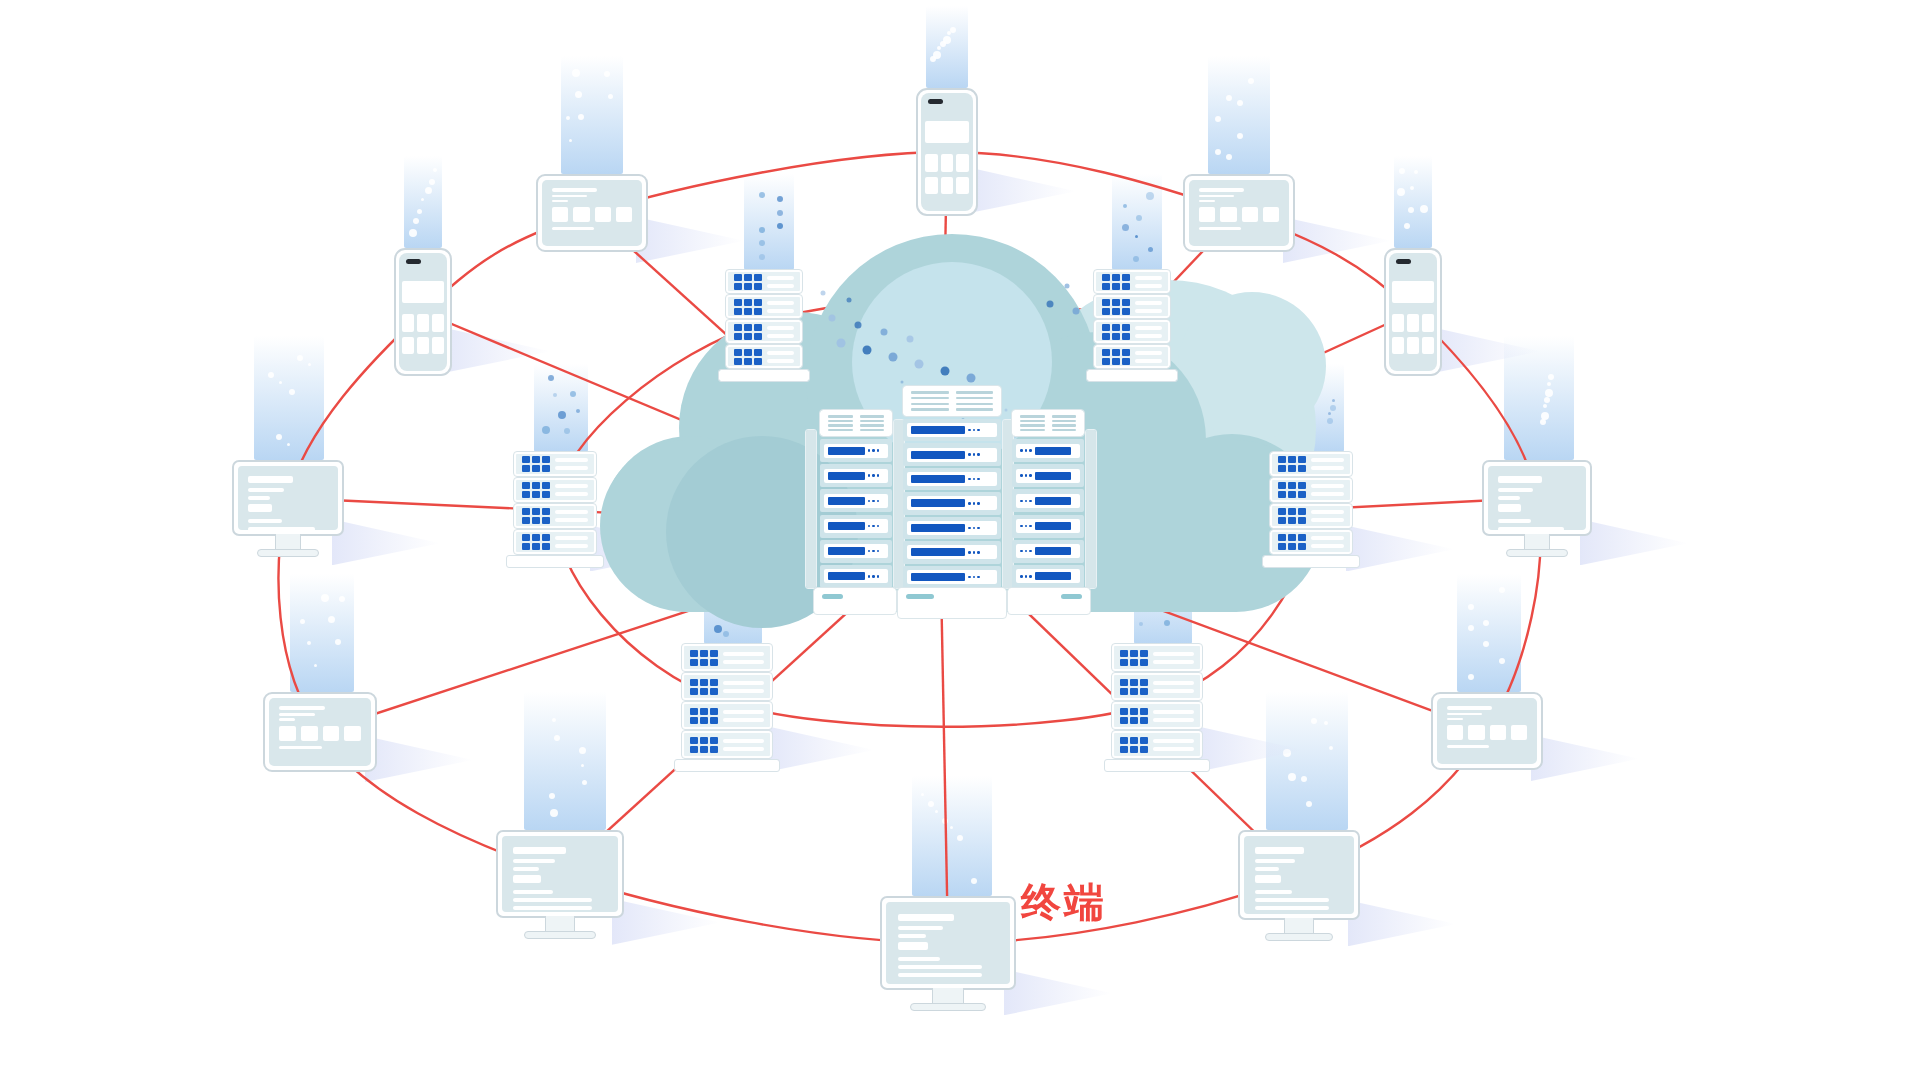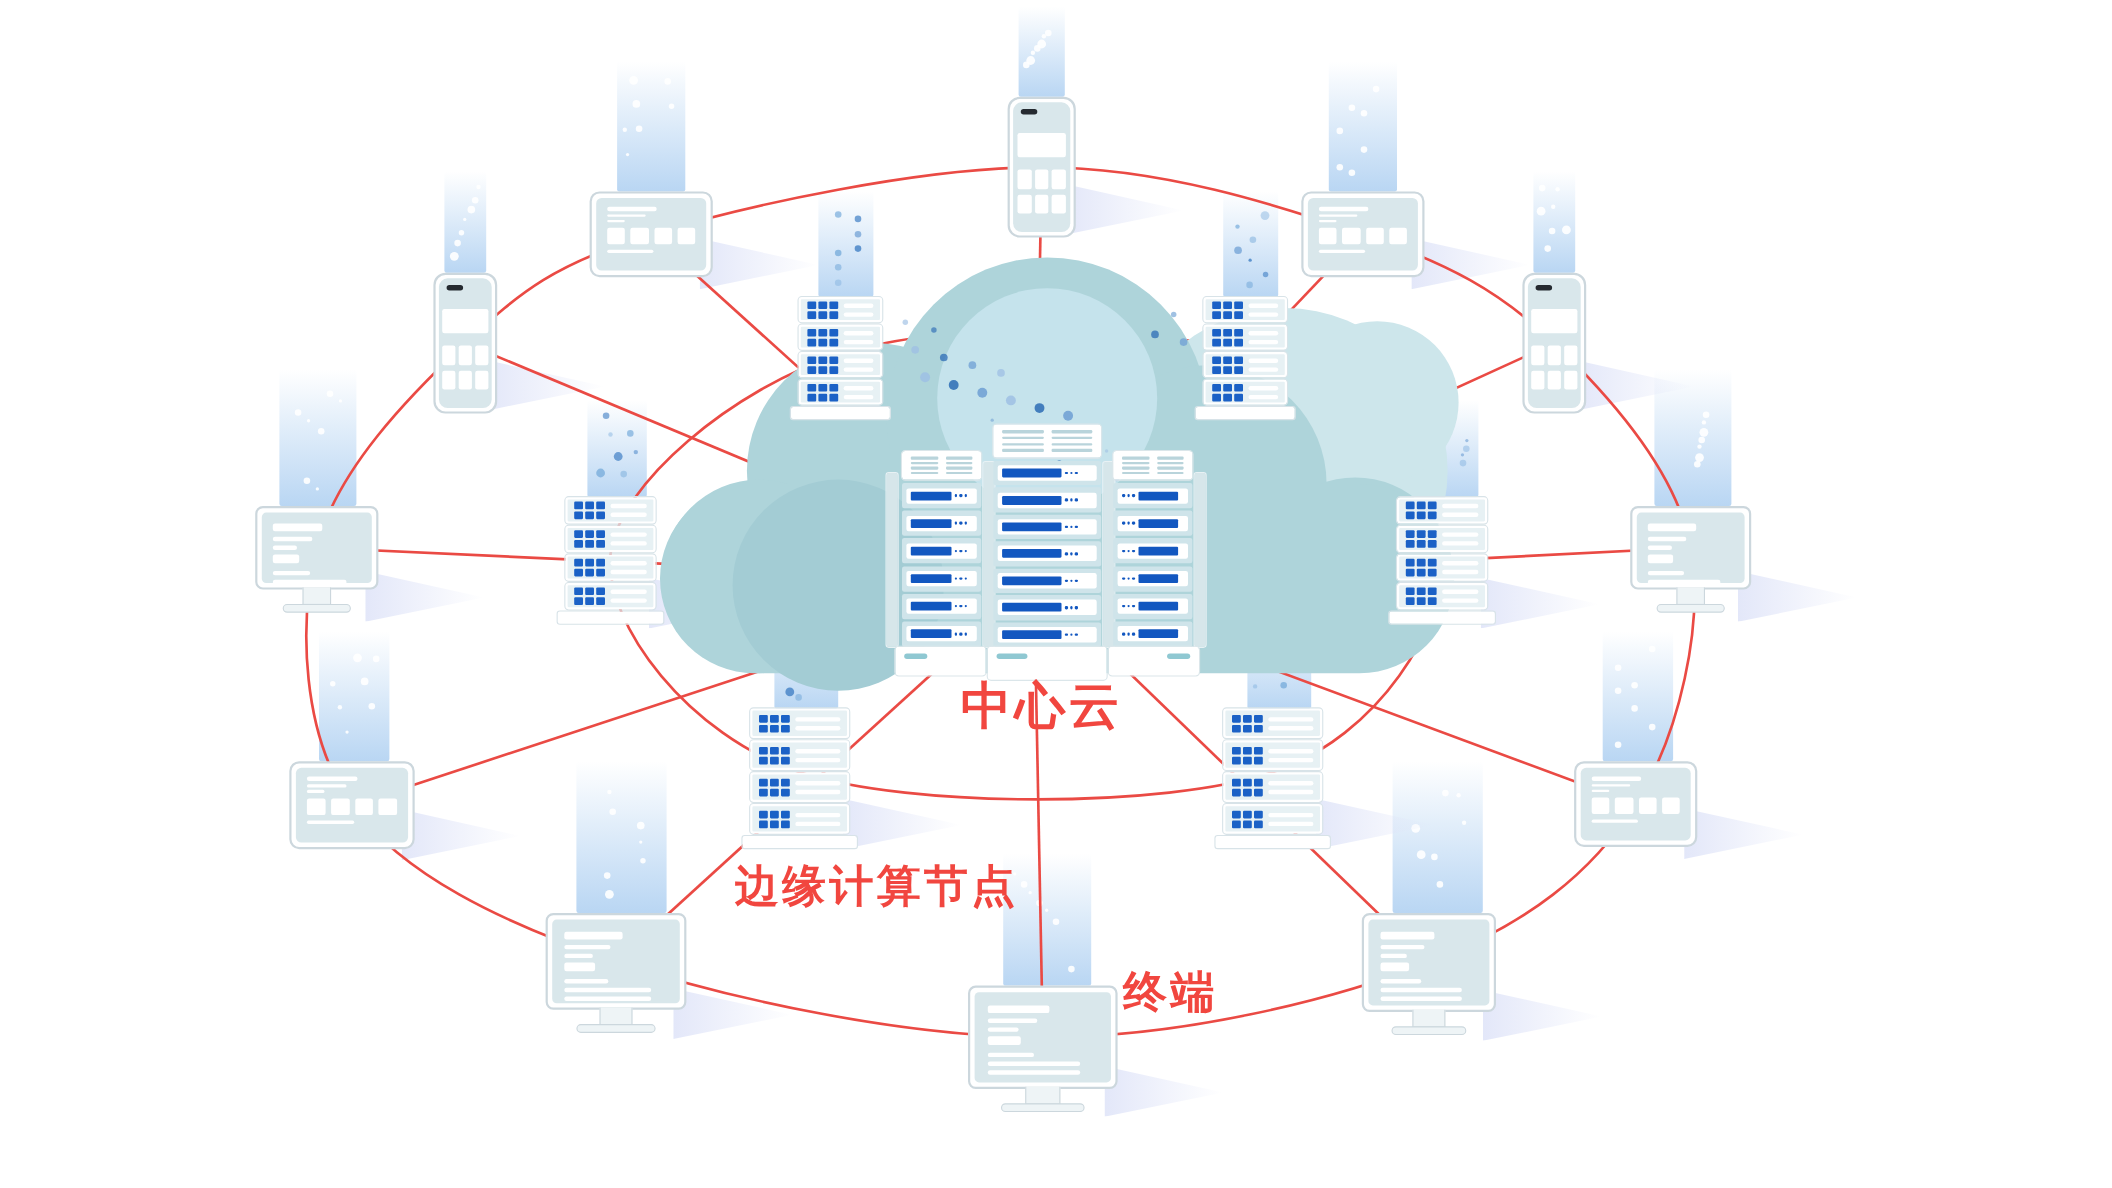--- a/index.html
+++ b/index.html
@@ -1059,16 +1059,14 @@
           <div class="wline" style="width: 30%; height: 8px; margin-bottom: 7px;"></div>
           <div class="wline" style="width: 42%; height: 4px; margin-bottom: 4px;"></div>
           <div class="wline" style="width: 84%; height: 4px; margin-bottom: 4px;"></div>
           <div class="wline" style="width: 84%; height: 4px; margin-bottom: 0px;"></div>
         </div>
       </div>
       <div class="neck" style="left: 931.68px; top: 988px; width: 32.64px; height: 16px; border-top: none;"></div>
       <div class="mbase" style="left: 909.92px; top: 1003px; width: 76.16px; height: 8px; border-radius: 4px;"></div>
     </div>
 
-  <div class="netlabel" id="label-center" style="left: 947px; top: 642px;">中心云</div>
-  <div class="netlabel" id="label-edge" style="left: 797px; top: 806px;">边缘计算节点</div>
   <div class="netlabel" id="label-terminal" style="left: 1064px; top: 902px;">终端</div>
 </div>
 
 </body></html>

